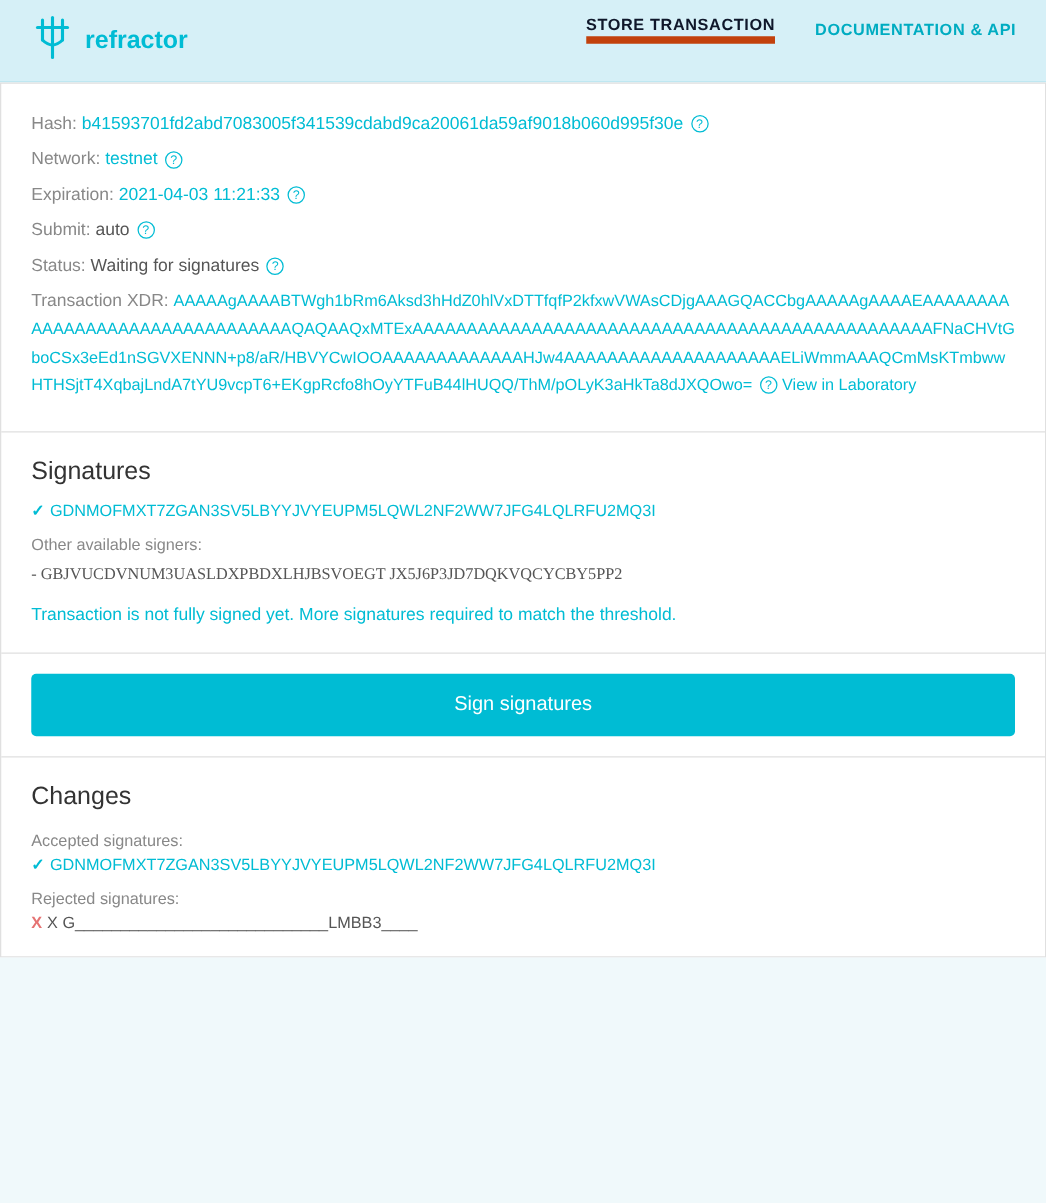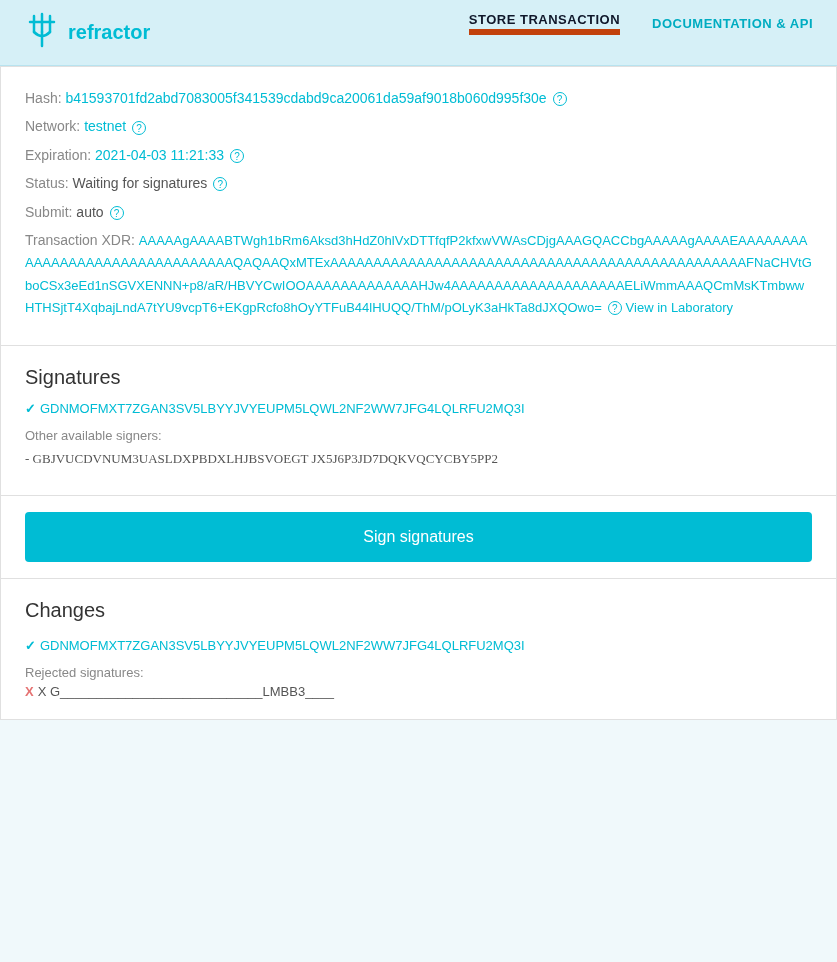--- a/index.html
+++ b/index.html
@@ -267,28 +267,28 @@
       <span class="help-icon">?</span>
     </div>
 
     <div class="detail-row">
       <span class="detail-label">Expiration:</span>
       <span class="detail-value">2021-04-03 11:21:33</span>
       <span class="help-icon">?</span>
     </div>
 
     <div class="detail-row">
+      <span class="detail-label">Submit:</span>
+      <span class="detail-value dark">auto</span>
+      <span class="help-icon">?</span>
+    </div>
+
+    <div class="detail-row">
       <span class="detail-label">Status:</span>
       <span class="detail-value status">Waiting for signatures</span>
-      <span class="help-icon">?</span>
-    </div>
-
-    <div class="detail-row">
-      <span class="detail-label">Submit:</span>
-      <span class="detail-value dark">auto</span>
       <span class="help-icon">?</span>
     </div>
 
     <div class="detail-row xdr-row">
       <span class="detail-label">Transaction XDR:</span>
       <span class="xdr-value">AAAAAgAAAABTWgh1bRm6Aksd3hHdZ0hlVxDTTfqfP2kfxwVWAsCDjgAAAGQACCbgAAAAAgAAAAEAAAAAAAAAAAAAAAAAAAAAAAAAAAAAAAAQAQAAQxMTExAAAAAAAAAAAAAAAAAAAAAAAAAAAAAAAAAAAAAAAAAAAAAAAAFNaCHVtGboCSx3eEd1nSGVXENNN+p8/aR/HBVYCwIOOAAAAAAAAAAAAAHJw4AAAAAAAAAAAAAAAAAAAAELiWmmAAAQCmMsKTmbwwHTHSjtT4XqbajLndA7tYU9vcpT6+EKgpRcfo8hOyYTFuB44lHUQQ/ThM/pOLyK3aHkTa8dJXQOwo=</span>
       <span class="help-icon">?</span>
       <a class="view-lab-link">View in Laboratory</a>
     </div>
 
@@ -301,29 +301,31 @@
       <span class="sig-check">✓</span>
       <span class="detail-value">GDNMOFMXT7ZGAN3SV5LBYYJVYEUPM5LQWL2NF2WW7JFG4LQLRFU2MQ3I</span>
     </div>
 
     <div class="other-signers-label">Other available signers:</div>
 
     <div class="other-signer-item">
       <span class="dash">- </span><span>GBJVUCDVNUM3UASLDXPBDXLHJBSVOEGT JX5J6P3JD7DQKVQCYCBY5PP2</span>
     </div>
 
+    <div class="not-signed-msg">Transaction is not fully signed yet. More signatures required to match the threshold.</div>
   </div>
 
   <div class="sign-btn-area">
     <button class="sign-btn">Sign signatures</button>
   </div>
 
   <div class="changes-section">
     <h2 class="changes-title">Changes</h2>
 
+    <div class="changes-label">Accepted signatures:</div>
     <div class="changes-sig">
       <span class="sig-check">✓</span>
       <span>GDNMOFMXT7ZGAN3SV5LBYYJVYEUPM5LQWL2NF2WW7JFG4LQLRFU2MQ3I</span>
     </div>
 
     <div class="changes-label">Rejected signatures:</div>
     <div class="rejected-sig">
       <span class="x-mark">X</span>
       <span>X G____________________________LMBB3____</span>
     </div>

